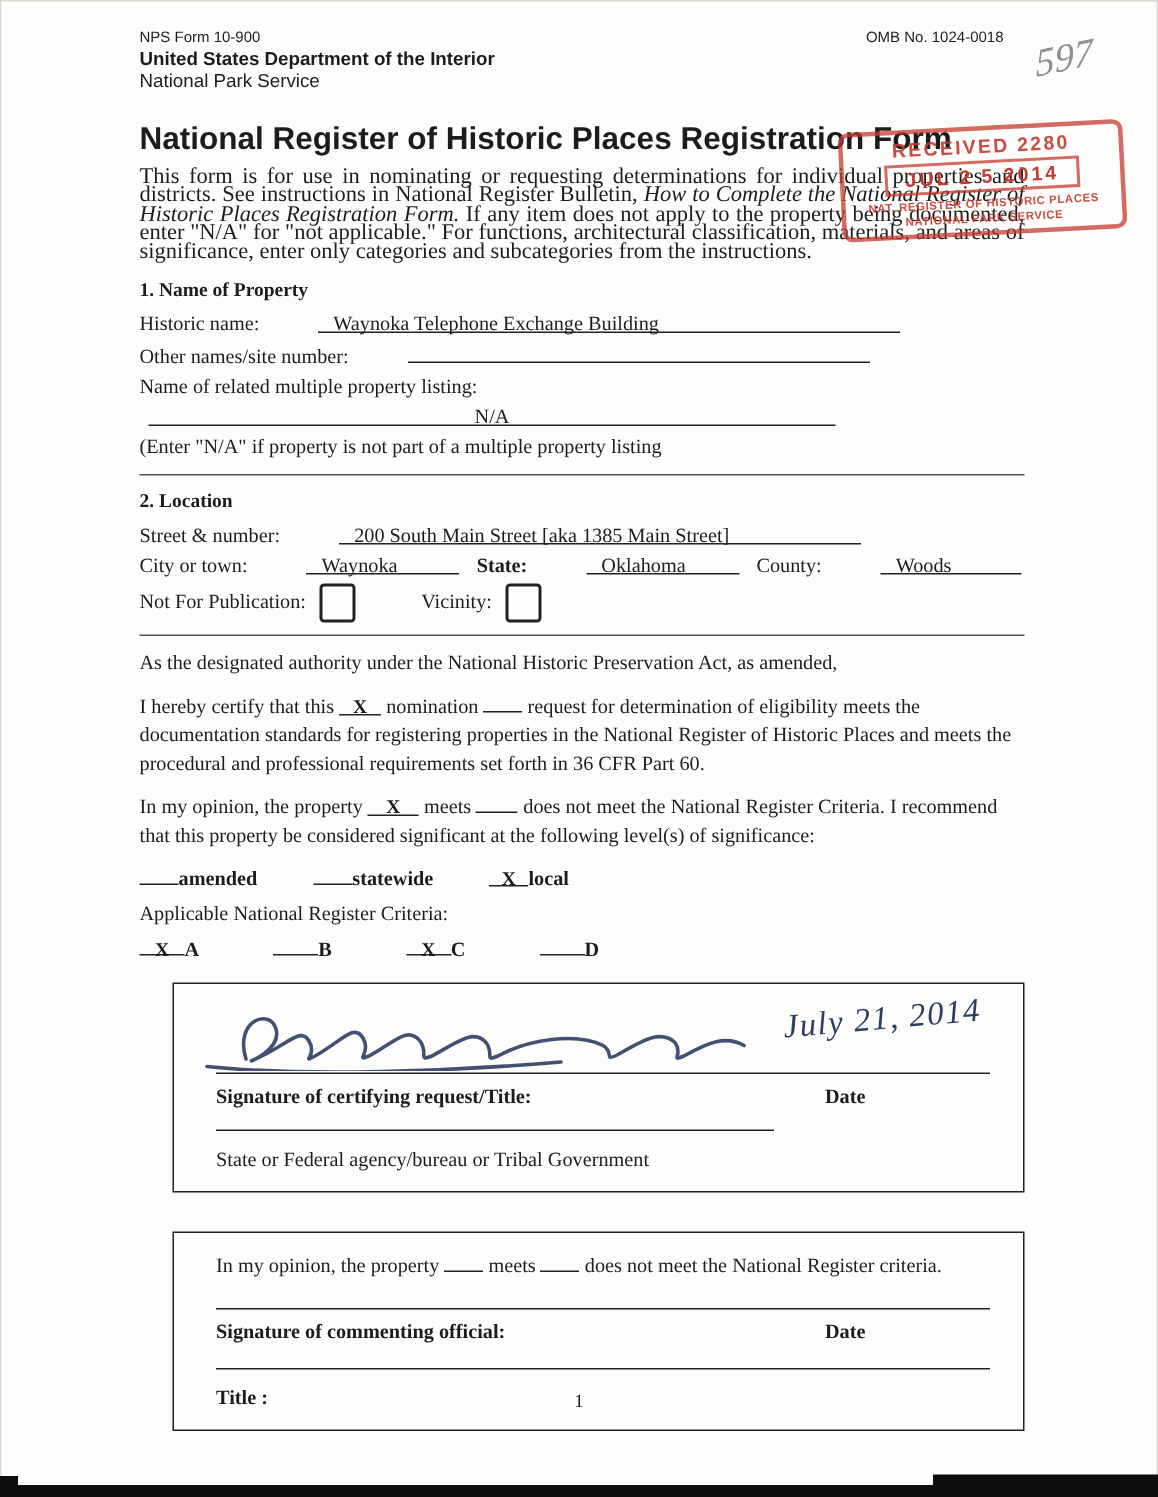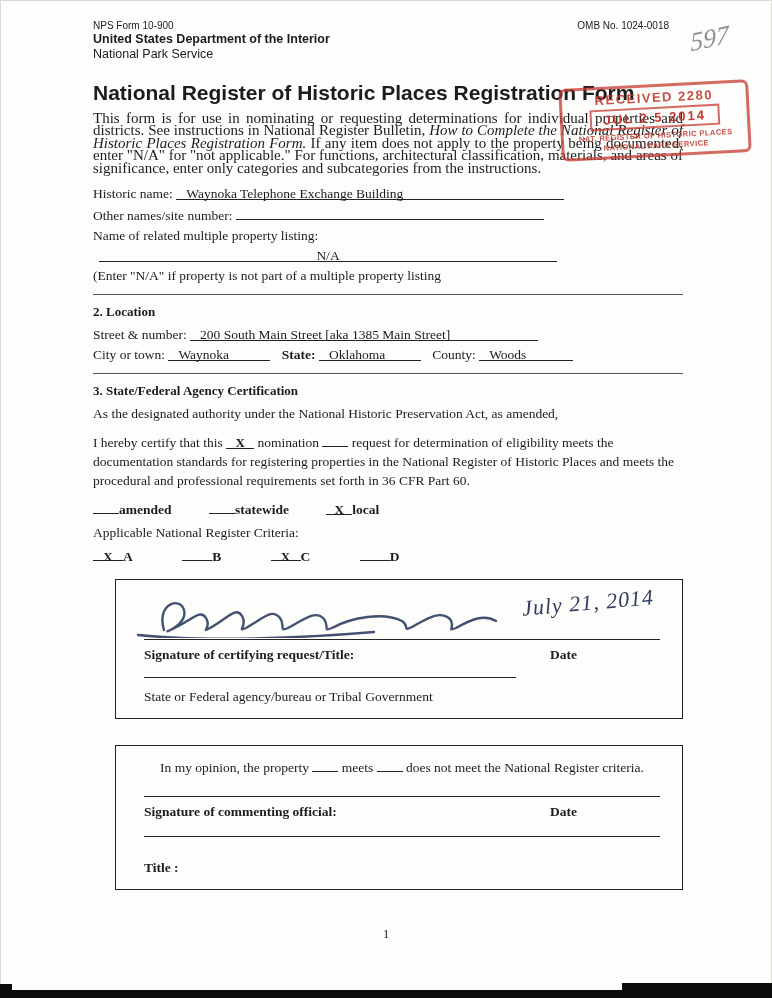--- a/index.html
+++ b/index.html
@@ -18,21 +18,21 @@
   .agency { font-size:12.5px; line-height:15px; margin-bottom:2px; }
   .title { font-size:21px; line-height:26px; font-weight:bold; margin:18px 0 6px 0; }
   .instructions { font-size:15px; line-height:12.4px; text-align:justify; margin:0 0 10px 0; }
   .sec-heading { font-size:13px; line-height:18px; font-weight:bold; margin:0 0 4px 0; }
   .line { font-size:13.5px; line-height:20px; }
   .para { font-size:13.5px; line-height:19px; margin:0 0 8px 0; }
   .blank {
     display:inline-block; border-bottom:1px solid #222; height:15px;
     vertical-align:baseline; text-align:center; font-weight:bold; font-size:13px;
   }
-  .blank.val { text-align:left; padding-left:10px; font-weight:normal; font-size:13.5px; }
+  .blank.val { text-align:left; padding-left:10px; font-weight:normal; font-size:13.5px;margin-left:36px; }
   .hrule { border:none; border-top:1px solid #555; margin:8px 0 8px 0; }
   .checkbox { display:inline-block; width:20px; height:22px; border:2px solid #222; border-radius:3px; vertical-align:middle; margin:0 6px 0 6px; background:transparent; }
   .levels-row { font-size:13.5px; line-height:22px; margin:2px 0 2px 0; }
   .levels-row .lv { margin-right:34px; font-weight:bold; }
   .criteria-row { font-size:13.5px; line-height:24px; margin:2px 0 6px 0; }
   .criteria-row .cr { margin-right:46px; font-weight:bold; }
   .sig-box {
     box-sizing:border-box; width:568px; margin-left:22px;
     border:1.5px solid #222; padding:8px 22px 12px 28px; background:transparent;
   }
@@ -41,22 +41,22 @@
   .hand-date {
     position:absolute; right:6px; top:2px; color:#2e3e63;
     font-style:italic; font-size:22px; transform:rotate(-5deg); letter-spacing:1px;
   }
   .sig-line { border-bottom:1.3px solid #222; height:1px; margin:2px 0 6px 0; }
   .sig-line.mid { width:72%; margin-top:12px; }
   .sig-row { display:flex; font-size:13.5px; line-height:18px; }
   .sig-row .grow { flex:1; }
   .sig-row .date-lab { width:110px; }
   .agency-label { font-size:13.5px; line-height:18px; font-weight:normal; margin-top:10px; }
-  .opinion2 { font-size:13.5px; line-height:19px; margin:2px 0 18px 0;text-align:center; }
-  .last-row { margin-top:22px; align-items:flex-start; }
+  .opinion2 { font-size:13.5px; line-height:19px; margin:2px 0 18px 0; }
+  .last-row { margin-top:10px; align-items:flex-start; }
   .agency2 { width:218px; font-weight:bold; }
   .stamp {
     position:absolute; top:84px; left:560px; width:176px; padding:3px 4px 4px 4px;
     border:3px solid rgba(198,58,48,.75); border-radius:7px;
     transform:rotate(-3deg); color:#c23b32; text-align:center;
     font-family:"Liberation Sans", sans-serif; z-index:5;
   }
   .stamp-received { font-size:13px; font-weight:bold; letter-spacing:1.5px; opacity:.9; }
   .stamp-datebox { display:inline-block; border:2px solid rgba(198,58,48,.75); padding:1px 12px; margin:2px 0 3px 0; font-size:13px; font-weight:bold; letter-spacing:2px; }
   .stamp-line { font-size:7.6px; font-weight:bold; letter-spacing:.4px; line-height:9.5px; opacity:.9; }
@@ -91,20 +91,21 @@
         <span class="tiny sans">NPS Form 10-900</span>
         <span class="tiny sans" style="margin-right:14px;">OMB No. 1024-0018</span>
       </div>
       <div class="dept sans">United States Department of the Interior</div>
       <div class="agency sans">National Park Service</div>
       <h1 class="title sans">National Register of Historic Places Registration Form</h1>
       <p class="instructions"><span>This form is for use in nominating or requesting determinations for individual properties and districts.  See instructions in National Register Bulletin, </span><i>How to Complete the National Register of Historic Places Registration Form.</i><span>  If any item does not apply to the property being documented, enter "N/A" for "not applicable."  For functions, architectural classification, materials, and areas of significance, enter only categories and subcategories from the instructions.</span></p>
     </header>
 
     <section>
+      <h2 class="sec-heading">1.  Name of Property</h2>
       <div class="line">
         <span>Historic name:</span>
         <span class="blank val" style="width:378px;">Waynoka Telephone Exchange Building</span>
       </div>
       <div class="line">
         <span>Other names/site number:</span>
         <span class="blank val" style="width:298px;"></span>
       </div>
       <div class="line">
         <span>Name of related multiple property listing:</span>
@@ -124,36 +125,48 @@
         <span class="blank val" style="width:338px;">200 South Main Street [aka 1385 Main Street]</span>
       </div>
       <div class="line">
         <span>City or town:</span>
         <span class="blank val" style="width:92px;">Waynoka</span>
         <span style="margin-left:8px;font-weight:bold;">State:</span>
         <span class="blank val" style="width:92px;">Oklahoma</span>
         <span style="margin-left:8px;">County:</span>
         <span class="blank val" style="width:84px;">Woods</span>
       </div>
+      <div class="line" style="line-height:28px;">
+        <span>Not For Publication:</span>
+        <span class="checkbox"></span>
+        <span style="margin-left:34px;">Vicinity:</span>
+        <span class="checkbox"></span>
+      </div>
     </section>
 
     <hr class="hrule">
 
     <section>
-      <h2 class="sec-heading">3.  State/Federal Agency Certification</h2>
       <p class="para">As the designated authority under the National Historic Preservation Act, as amended,</p>
 
       <p class="para">
         <span>I hereby certify that this</span>
         <span class="blank" style="width:28px;">X</span>
         <span>nomination</span>
         <span class="blank" style="width:26px;"></span>
         <span>request for determination of eligibility meets the documentation standards for registering properties in the National Register of Historic Places and meets the procedural and professional requirements set forth in 36 CFR Part 60.</span>
       </p>
 
+      <p class="para">
+        <span>In my opinion, the property</span>
+        <span class="blank" style="width:34px;">X</span>
+        <span>meets</span>
+        <span class="blank" style="width:28px;"></span>
+        <span>does not meet the National Register Criteria.  I recommend that this property be considered significant at the following level(s) of significance:</span>
+      </p>
 
       <div class="levels-row">
         <span class="blank" style="width:26px;"></span><span class="lv">amended</span>
         <span class="blank" style="width:26px;"></span><span class="lv">statewide</span>
         <span class="blank" style="width:26px;">X</span><span class="lv">local</span>
       </div>
 
       <div class="line">Applicable National Register Criteria:</div>
 
       <div class="criteria-row">

